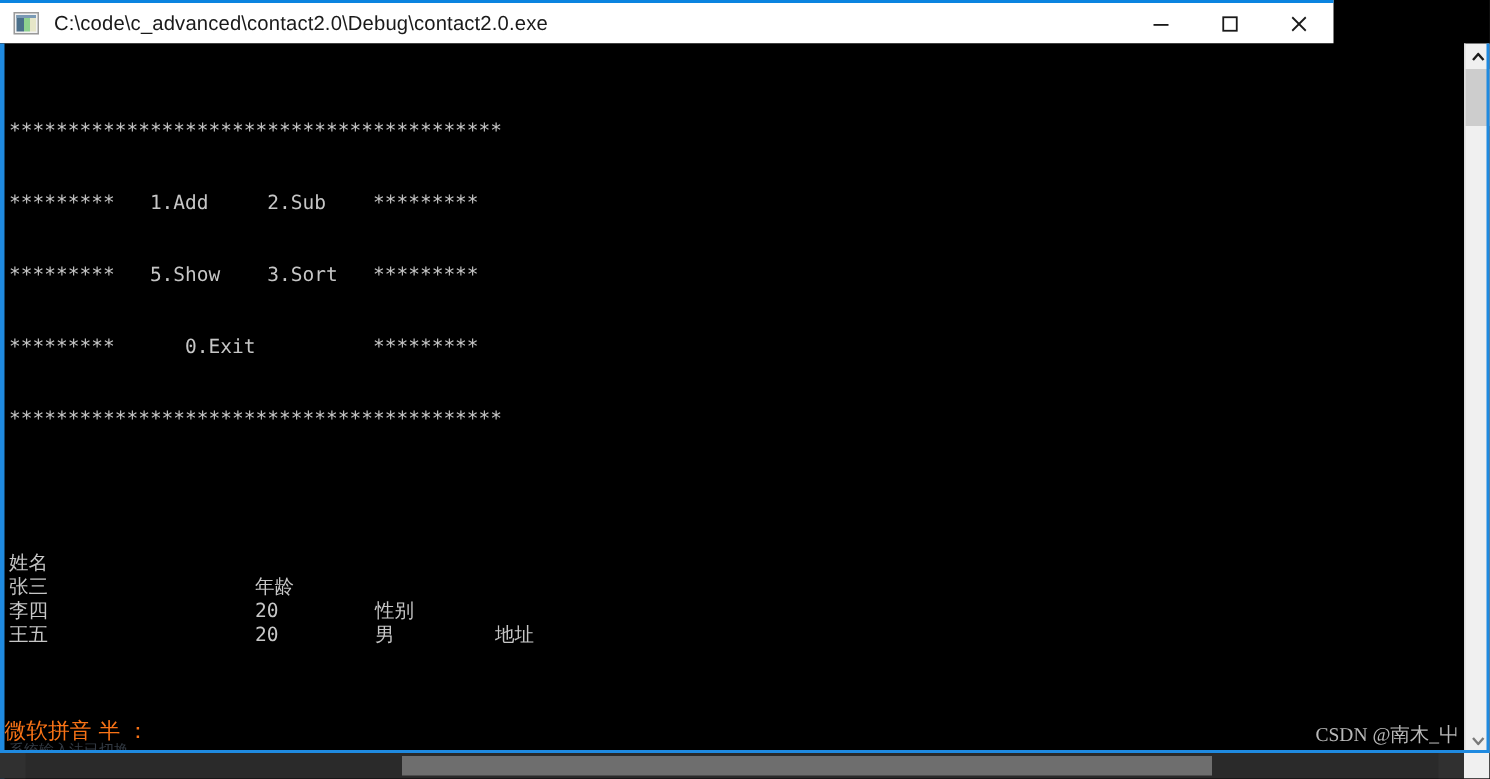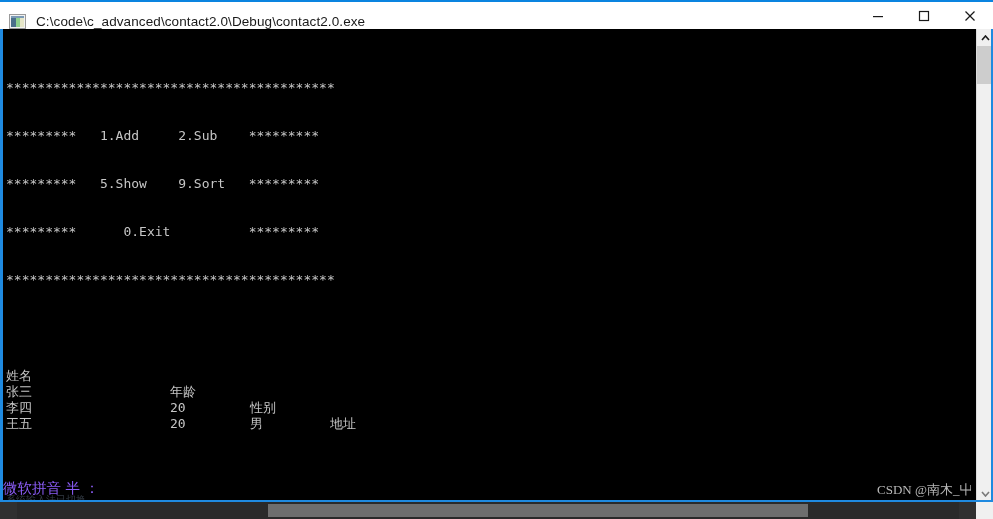--- a/index.html
+++ b/index.html
@@ -21,27 +21,27 @@
     width: 993px;
     height: 519px;
     box-sizing: border-box;
     background: #000000;
   }
 
   
   .titlebar {
     position: absolute;
     left: 0; top: 0;
-    width: 993px;
+    width: 889px;
     height: 29px;
     background: #ffffff;
     border-top: 2px solid #0a84e0;
     box-sizing: border-box;
     display: flex;
-    align-items: flex-end;
+    align-items: center;
   }
   .titlebar-left {
     display: flex;
     align-items: center;
     padding-left: 9px;
     flex: 1 1 auto;
     min-width: 0;
   }
   .app-icon {
     width: 17px;
@@ -206,21 +206,21 @@
     background: #f0f0f0;
   }
 
   
   .ime-bar {
     position: absolute;
     left: 3px;
     bottom: 20px;
     width: 300px;
     height: 22px;
-    color: #8b5cf6;
+    color: #f97316;
     font-family: "DejaVu Sans", sans-serif;
     font-size: 14.5px;
     line-height: 22px;
     white-space: pre;
   }
   .ime-ghost {
     position: absolute;
     left: 6px;
     bottom: 12px;
     font-size: 10px;
@@ -301,21 +301,21 @@
         </svg>
       </div>
     </div>
   </div>
 
   <div class="console">
     <div class="console-text">
 
       <div class="line">******************************************</div>
       <div class="line">*********   1.Add     2.Sub    *********</div>
-      <div class="line">*********   5.Show    9.Sort   *********</div>
+      <div class="line">*********   5.Show    3.Sort   *********</div>
       <div class="line">*********      0.Exit          *********</div>
       <div class="line">******************************************</div>
 
 
       <div class="table-block">
         <div class="trow" style="top:16px;">
           <span class="c-name">张三</span>
           <span class="c-age">20</span>
           <span class="c-sex">男</span>
           

